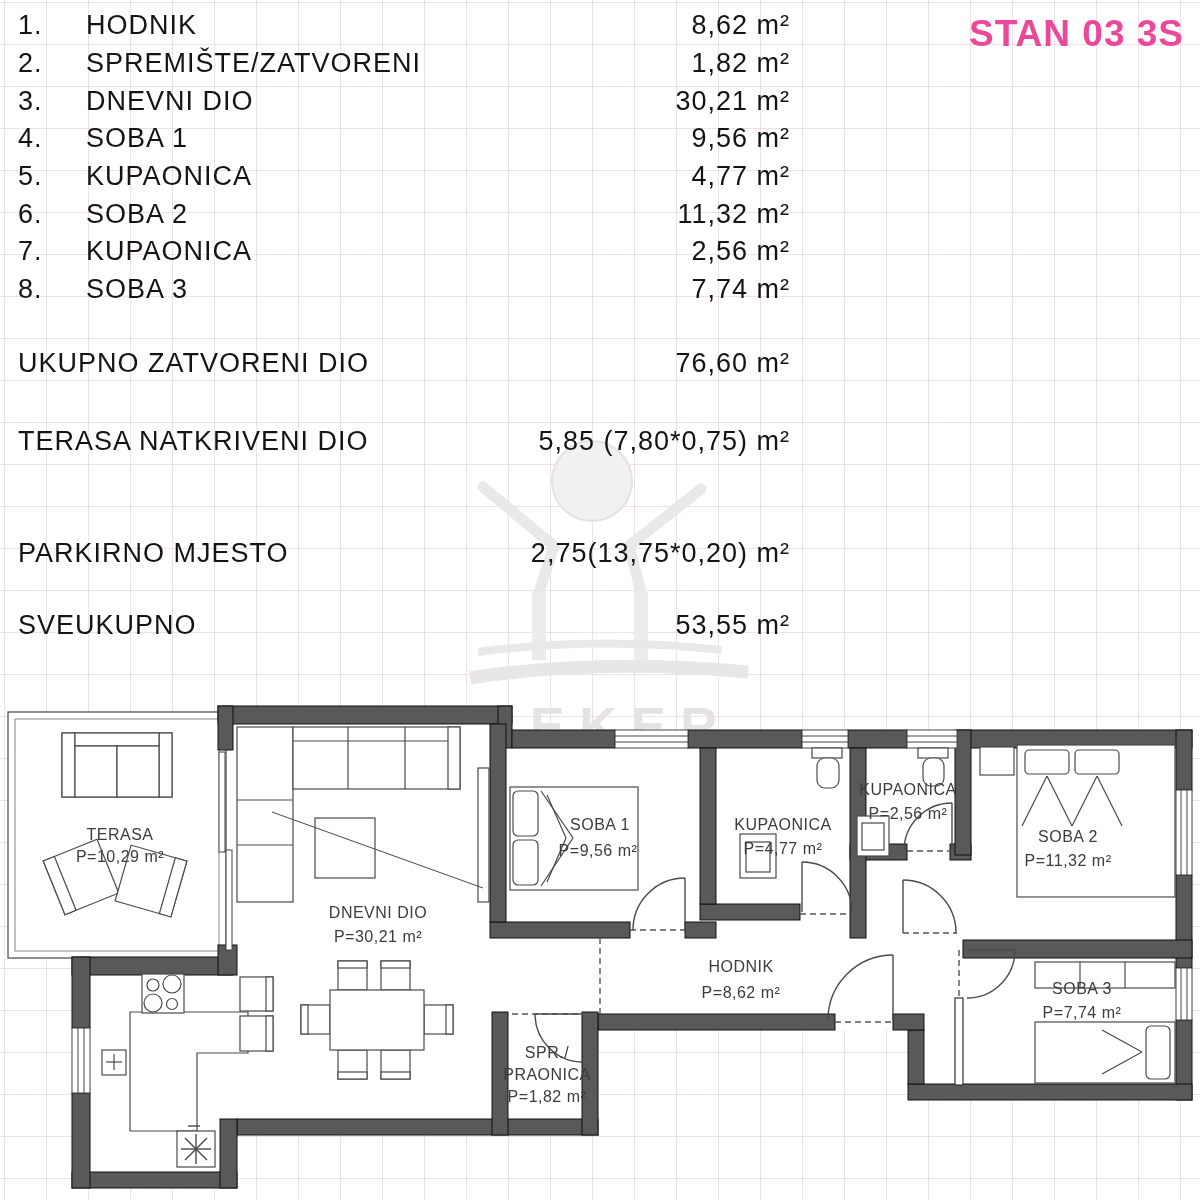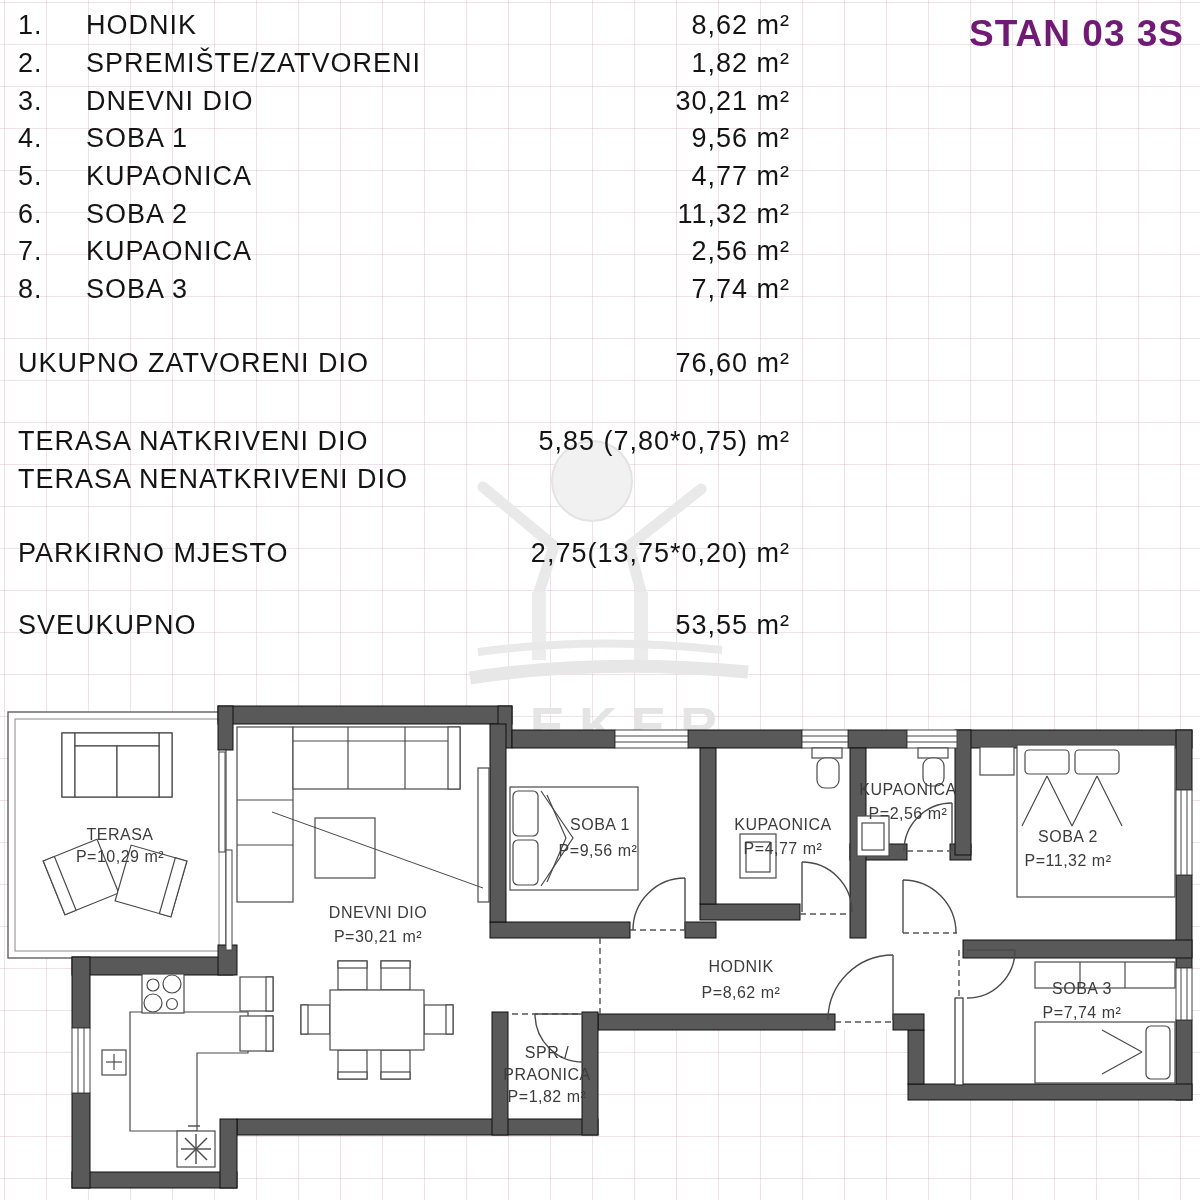--- a/index.html
+++ b/index.html
@@ -15,21 +15,21 @@
     background-size:42px 42px;background-position:4px 2px;
   }
   .plan-svg{position:absolute;left:0;top:0;}
   .toprow{position:absolute;left:18px;width:772px;display:flex;align-items:baseline;
           font-size:27px;letter-spacing:1px;white-space:nowrap;}
   .toprow .num{width:68px;flex:none;}
   .toprow .name{flex:1;}
   .toprow .val{flex:none;text-align:left;}
   .bold{font-weight:normal;}
   .stan-title{position:absolute;right:16px;top:13px;font-size:37px;font-weight:bold;
-              letter-spacing:1px;white-space:nowrap;color:#701a75;}
+              letter-spacing:1px;white-space:nowrap;color:#ec4899;}
   svg text.rlabel{font-family:"Liberation Sans",sans-serif;font-size:16px;fill:#3c3c3c;
                   letter-spacing:0.5px;text-anchor:middle;}
   svg text.wm-big{font-family:"Liberation Sans",sans-serif;font-weight:bold;}
 </style>
 </head>
 <body>
 
 <div class="grid-bg"></div>
 
 <svg class="plan-svg" width="1200" height="1200" viewBox="0 0 1200 1200">
@@ -363,21 +363,20 @@
 
 <div class="toprow bold" style="top:348px">
   <span class="name">UKUPNO ZATVORENI DIO</span>
   <span class="val">76,60 m²</span>
 </div>
 <div class="toprow" style="top:426px">
   <span class="name">TERASA NATKRIVENI DIO</span>
   <span class="val">5,85 (7,80*0,75) m²</span>
 </div>
 <div class="toprow" style="top:464px">
-  <span class="name">TERASA NENATKRIVENI DIO</span>
 </div>
 <div class="toprow" style="top:538px">
   <span class="name">PARKIRNO MJESTO</span>
   <span class="val">2,75(13,75*0,20) m²</span>
 </div>
 <div class="toprow bold" style="top:610px">
   <span class="name">SVEUKUPNO</span>
   <span class="val">53,55 m²</span>
 </div>
 

